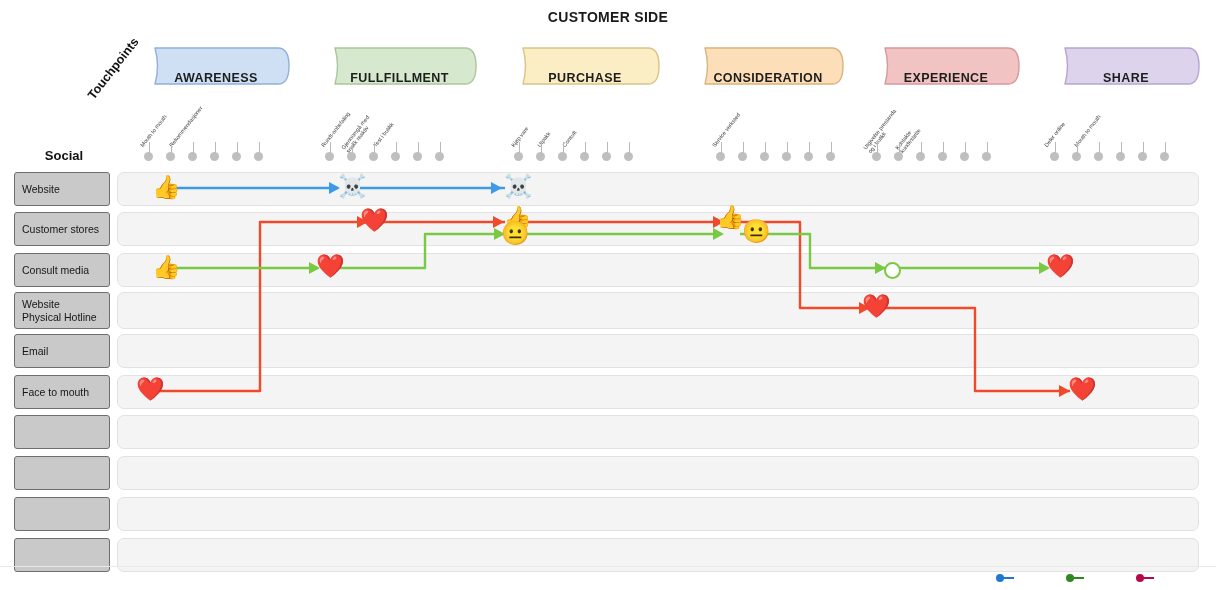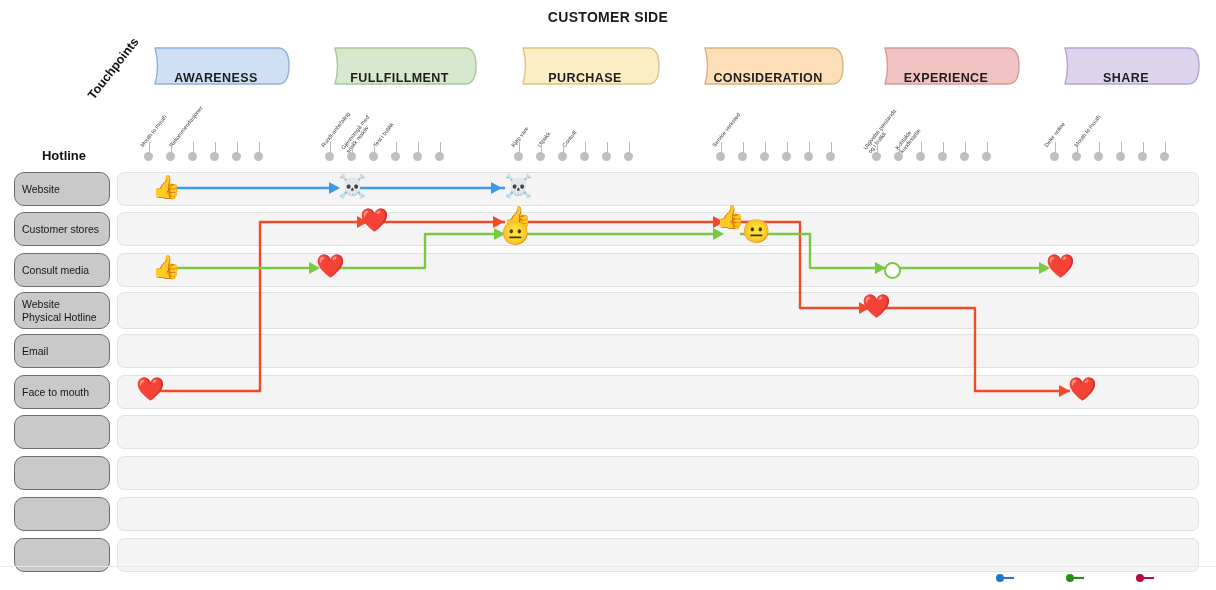--- a/index.html
+++ b/index.html
@@ -61,21 +61,21 @@
     border-radius:50%;background:#bfbfbf;
   }
 
   
   .kanaler-head{
     position:absolute;left:14px;top:148px;width:100px;
     text-align:center;font-size:13px;font-weight:bold;color:#111;
   }
   .chan-box{
     position:absolute;left:14px;width:96px;
-    border:1.6px solid #6e6e6e;border-radius:10px;
+    border:1.6px solid #6e6e6e;border-radius:3px;
     background:#c9c9c9;
     box-sizing:border-box;
     display:flex;align-items:center;
     padding-left:7px;
     font-size:10.5px;color:#161616;
     line-height:1.15;
   }
   .lane{
     position:absolute;left:117px;width:1082px;
     border:1px solid #e2e2e2;border-radius:7px;
@@ -346,21 +346,21 @@
       <div class="pin" style="left: 1138px; top: 142px;">
         <div class="stem"></div>
         <div class="head"></div>
       </div>
       <div class="pin" style="left: 1160px; top: 142px;">
         <div class="stem"></div>
         <div class="head"></div>
       </div>
     </div>
 
-  <div class="kanaler-head">Hotline</div>
+  <div class="kanaler-head">Social</div>
 
   <div id="channels-layer">
       <div class="chan-box" style="top: 172px; height: 34px;">
         <div>
           <div>Website</div>
         </div>
       </div>
       <div class="chan-box" style="top: 212px; height: 34px;">
         <div>
           <div>Customer stores</div>

